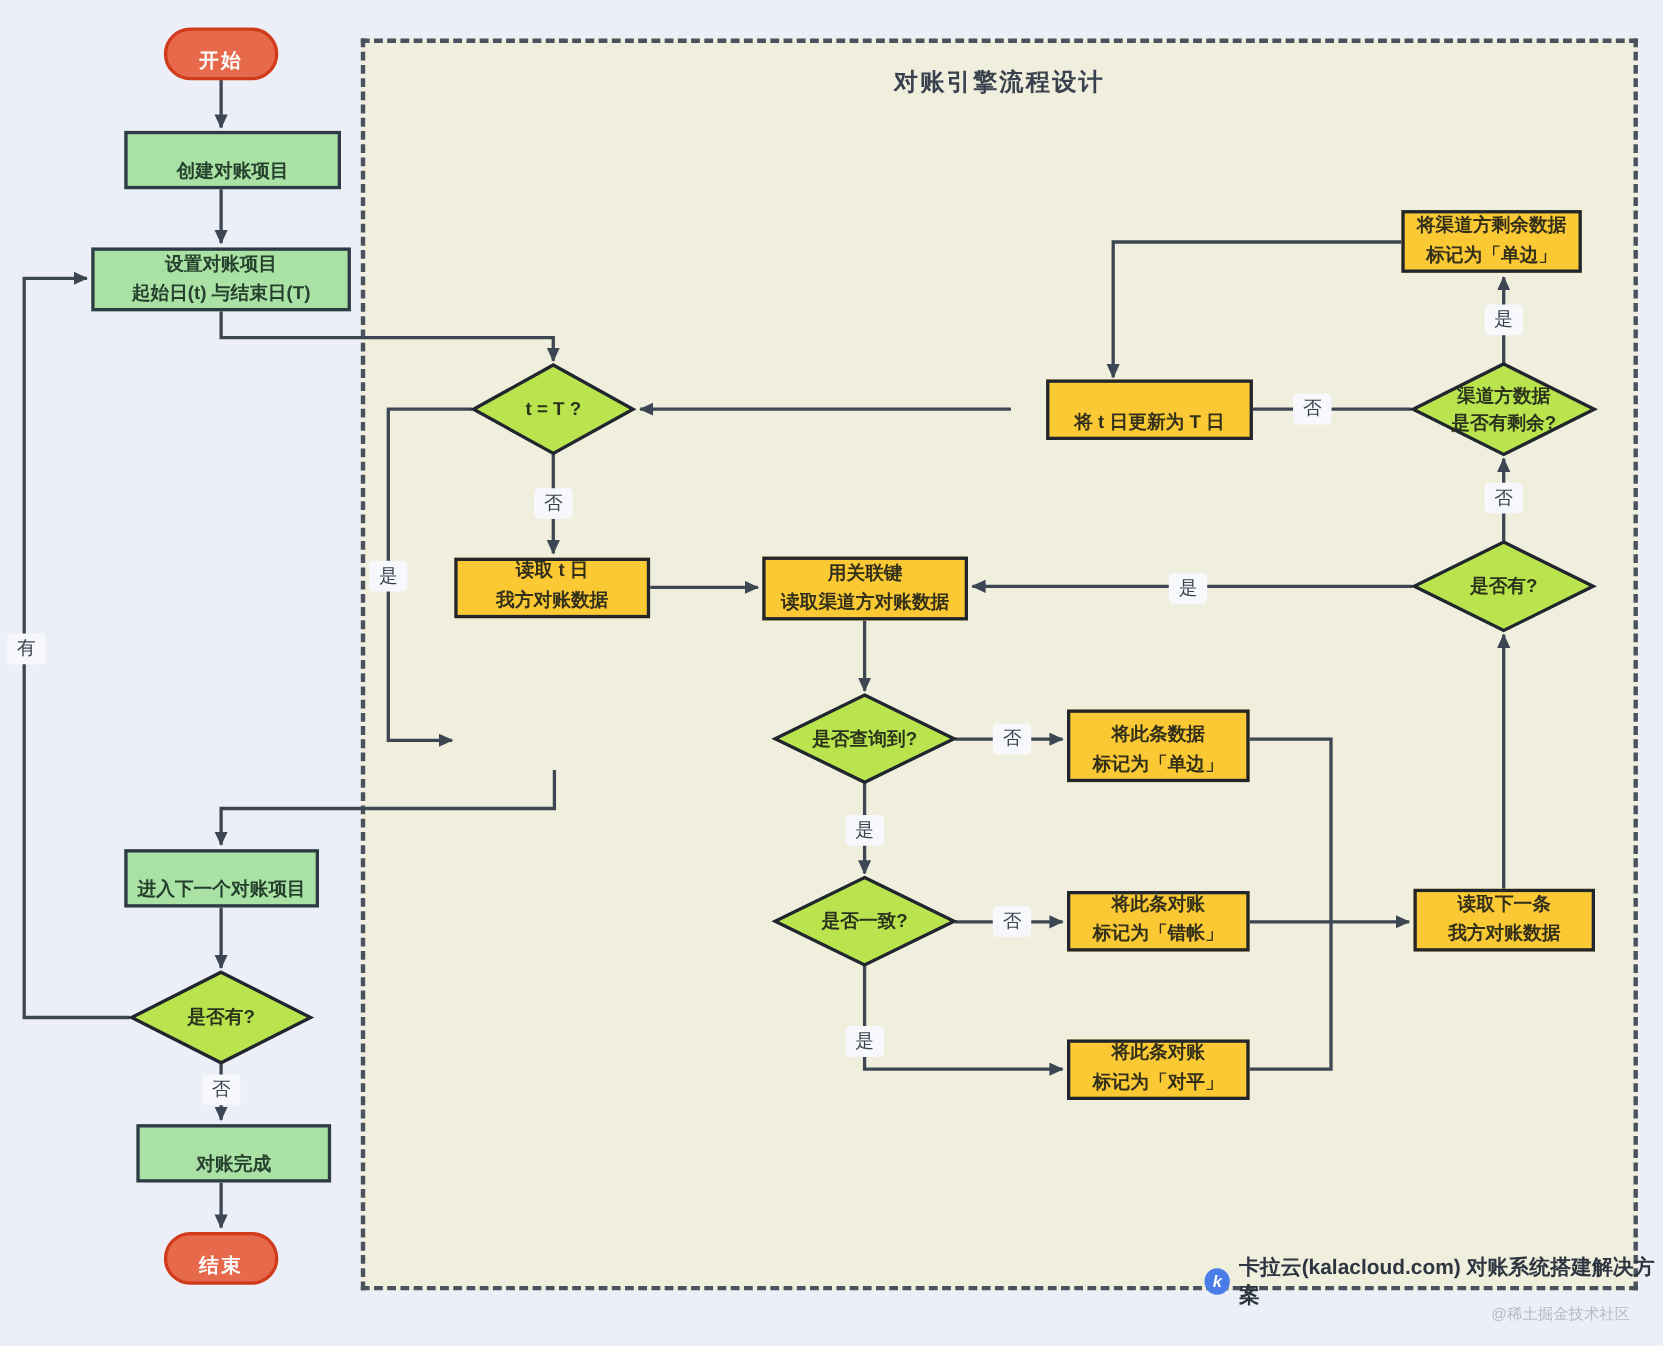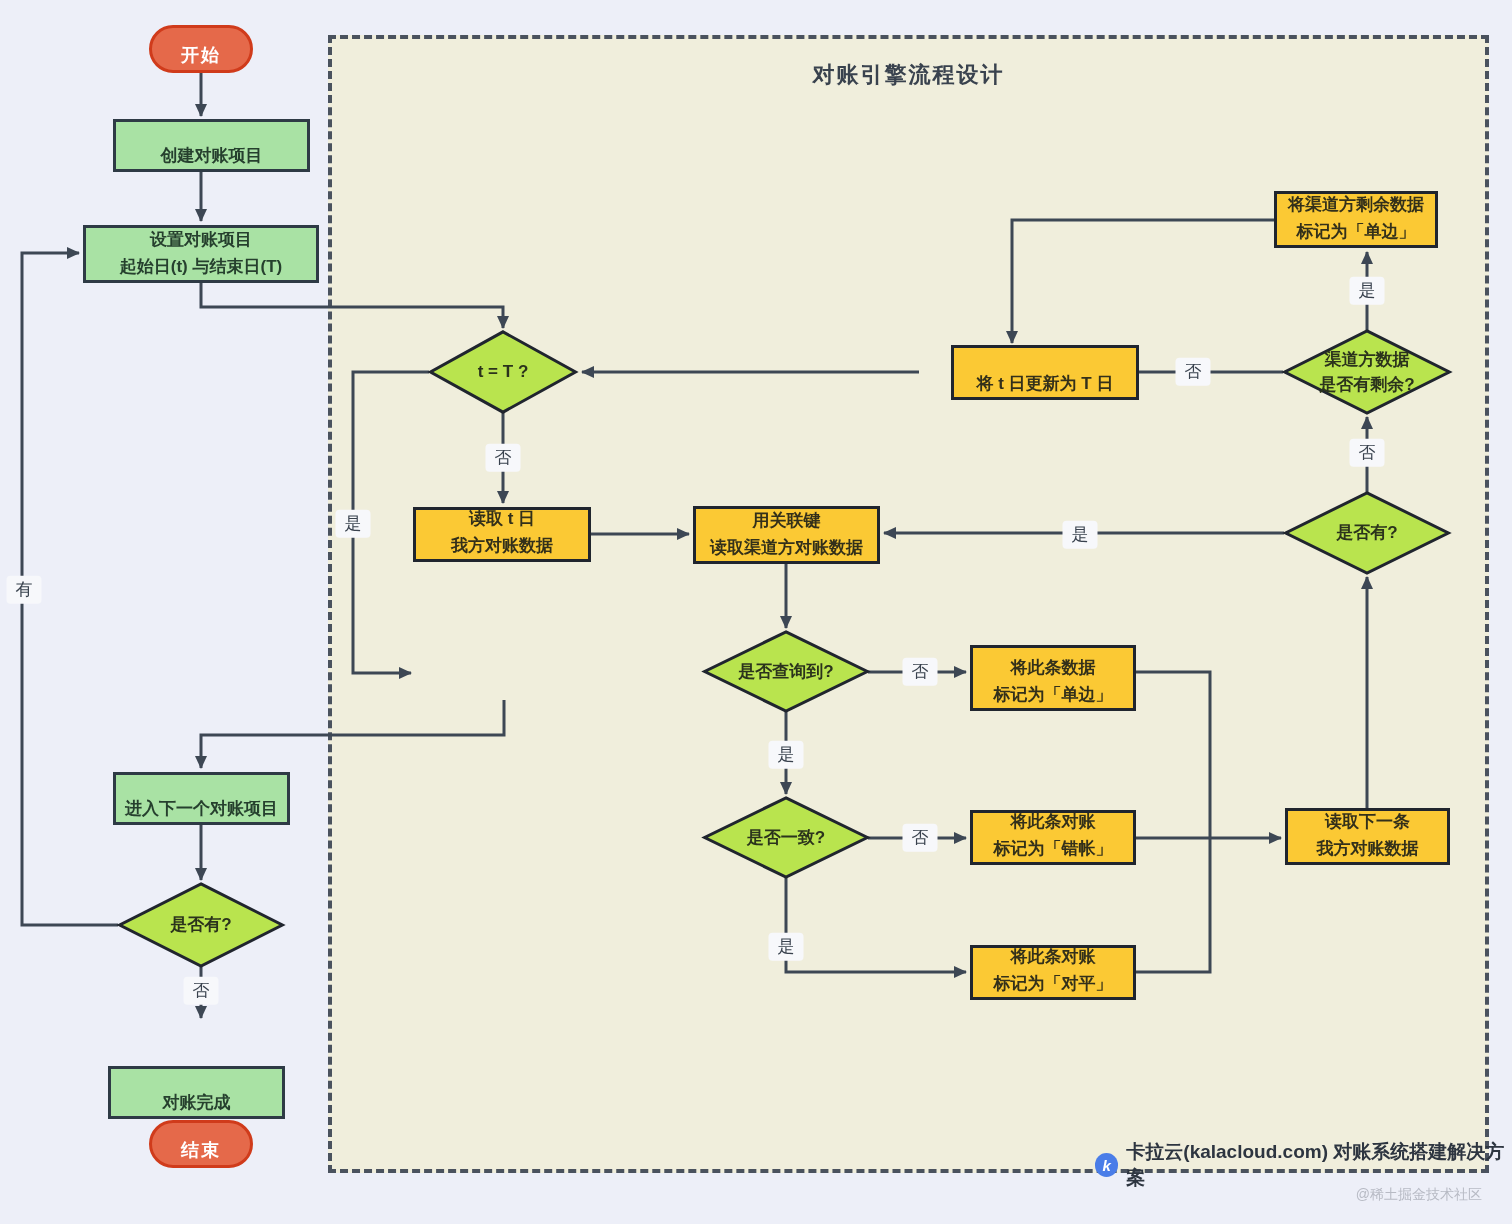--- a/index.html
+++ b/index.html
@@ -110,21 +110,21 @@
   <div class="node process" style="left:83px;top:225px;width:236px;height:58px;"><span>设置对账项目
 起始日(t) 与结束日(T)</span></div>
 
   <div class="diamond" style="left:118px;top:883px;width:166px;height:84px;">
     <svg viewBox="0 0 100 100" preserveAspectRatio="none">
         <polygon points="50,1 99,50 50,99 1,50"></polygon>
       </svg>
     <span class="dlabel">是否有?</span>
   </div>
 
-  <div class="node process" style="left:108px;top:1022px;width:177px;height:53px;margin-top:44px;"><span>对账完成</span></div>
+  <div class="node process" style="left:124px;top:1022px;width:177px;height:53px;"><span>对账完成</span></div>
 
   <div class="node terminal" style="left:149px;top:1120px;width:104px;height:48px;"><span>结束</span></div>
 
   <div class="node task" style="left:1274px;top:191px;width:164px;height:57px;"><span>将渠道方剩余数据
 标记为「单边」</span></div>
 
   <div class="diamond" style="left:1283px;top:330px;width:168px;height:84px;">
     <svg viewBox="0 0 100 100" preserveAspectRatio="none">
         <polygon points="50,1 99,50 50,99 1,50"></polygon>
       </svg>

